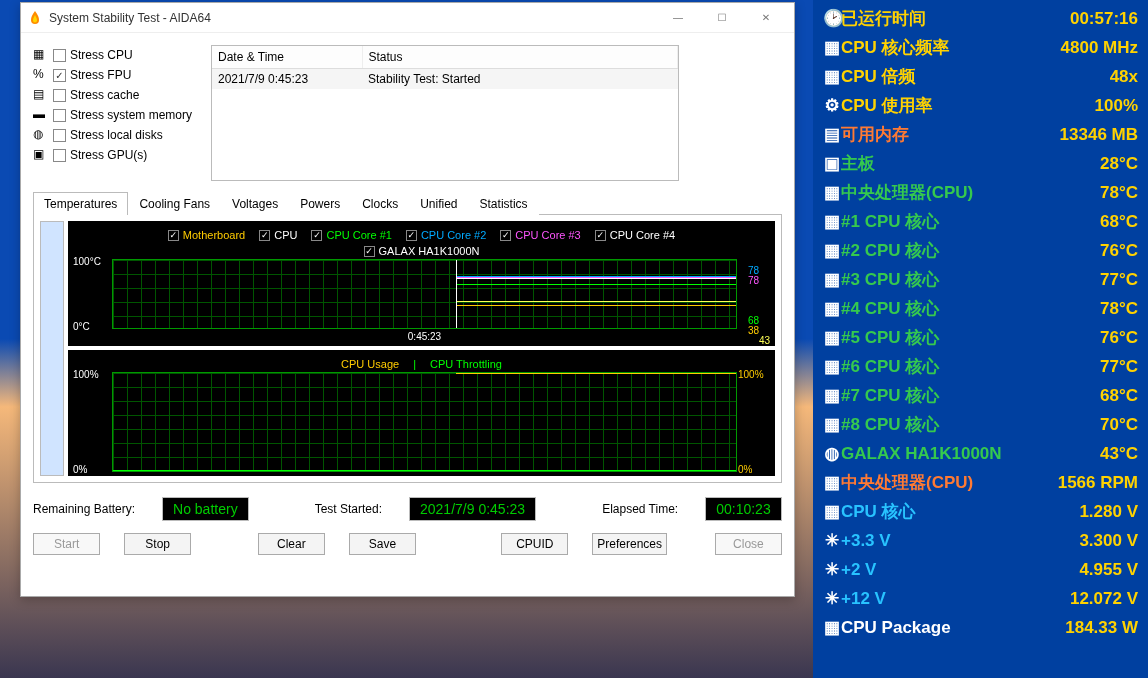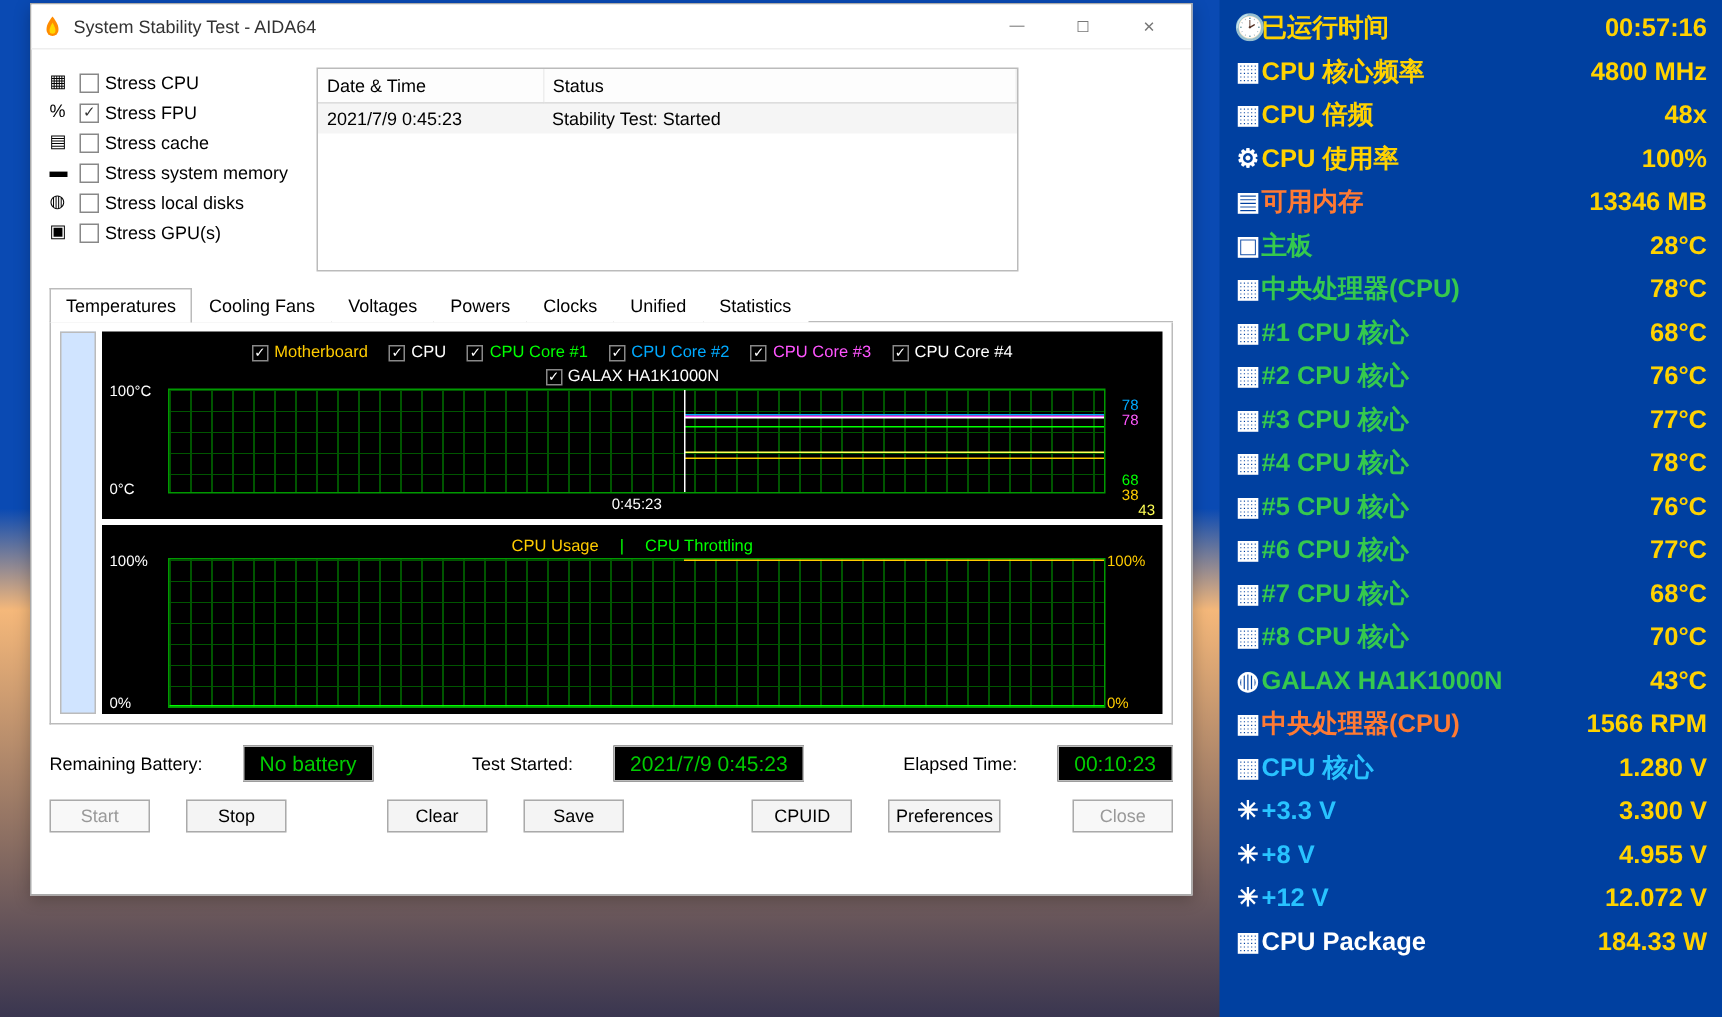--- a/index.html
+++ b/index.html
@@ -284,21 +284,21 @@
     <span class="s-label cyan">CPU 核心</span>
     <span class="s-val yellow">1.280 V</span>
     </div>
     <div class="s-row">
       <span class="s-icon">✳</span>
     <span class="s-label cyan">+3.3 V</span>
     <span class="s-val yellow">3.300 V</span>
     </div>
     <div class="s-row">
       <span class="s-icon">✳</span>
-    <span class="s-label cyan">+8 V</span>
+    <span class="s-label cyan">+2 V</span>
     <span class="s-val yellow">4.955 V</span>
     </div>
     <div class="s-row">
       <span class="s-icon">✳</span>
     <span class="s-label cyan">+12 V</span>
     <span class="s-val yellow">12.072 V</span>
     </div>
     <div class="s-row">
       <span class="s-icon">▦</span>
     <span class="s-label ">CPU Package</span>

